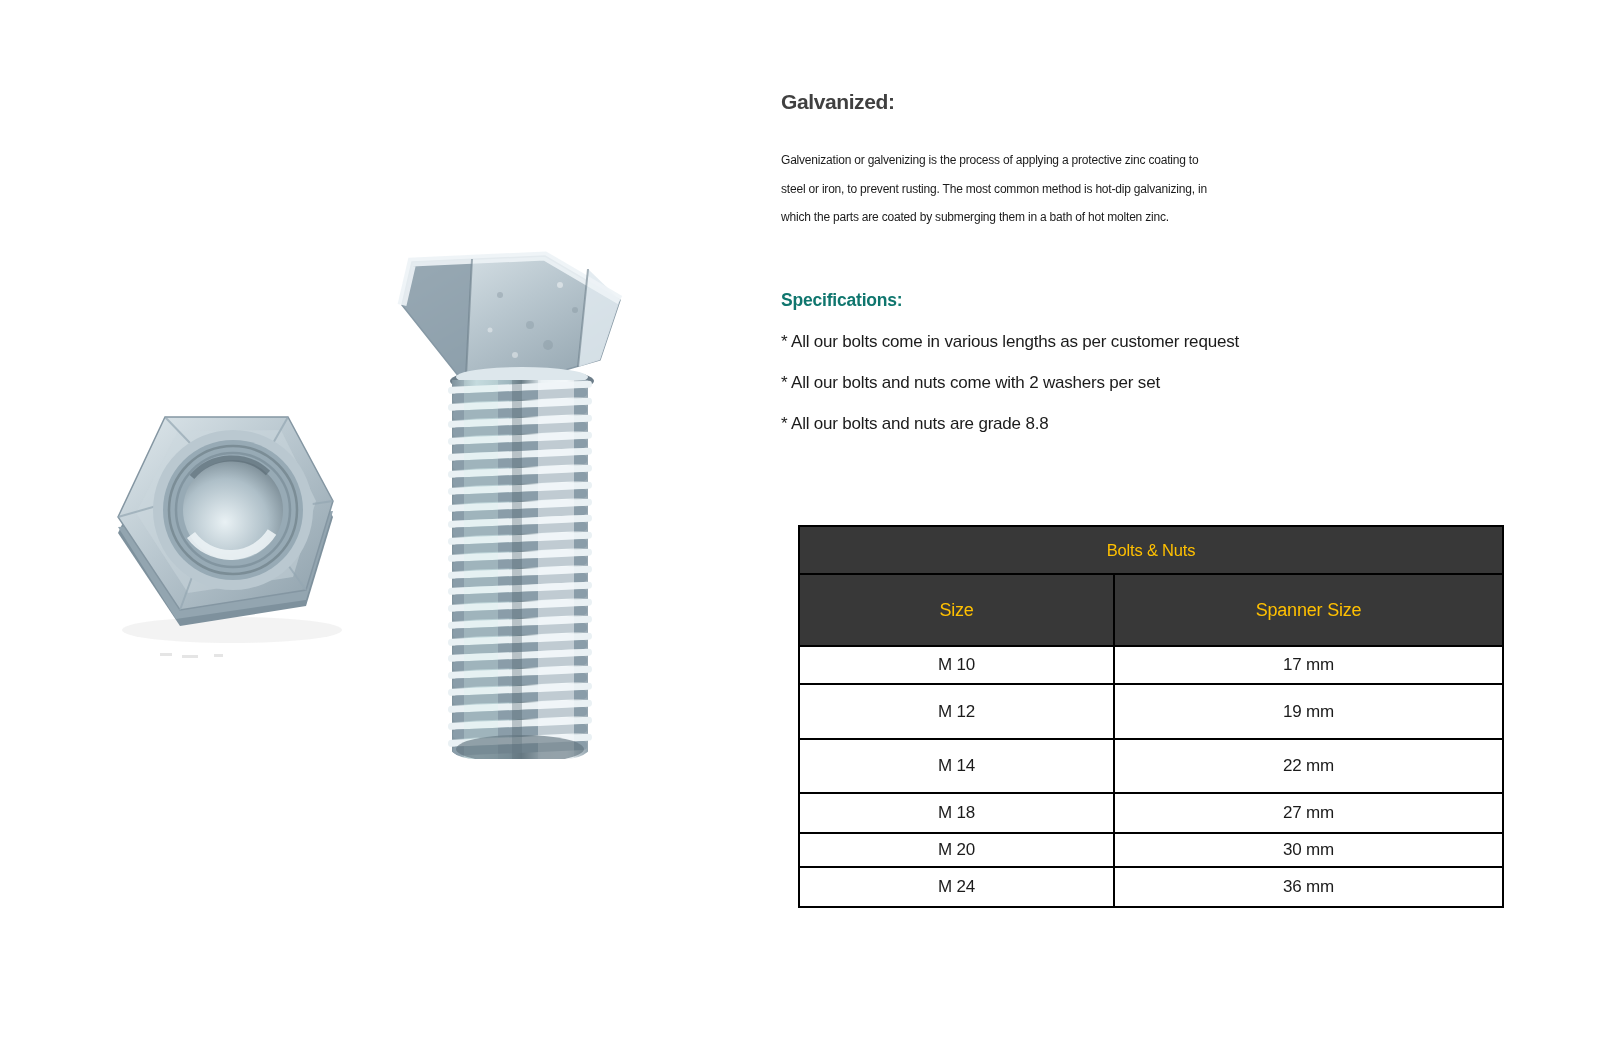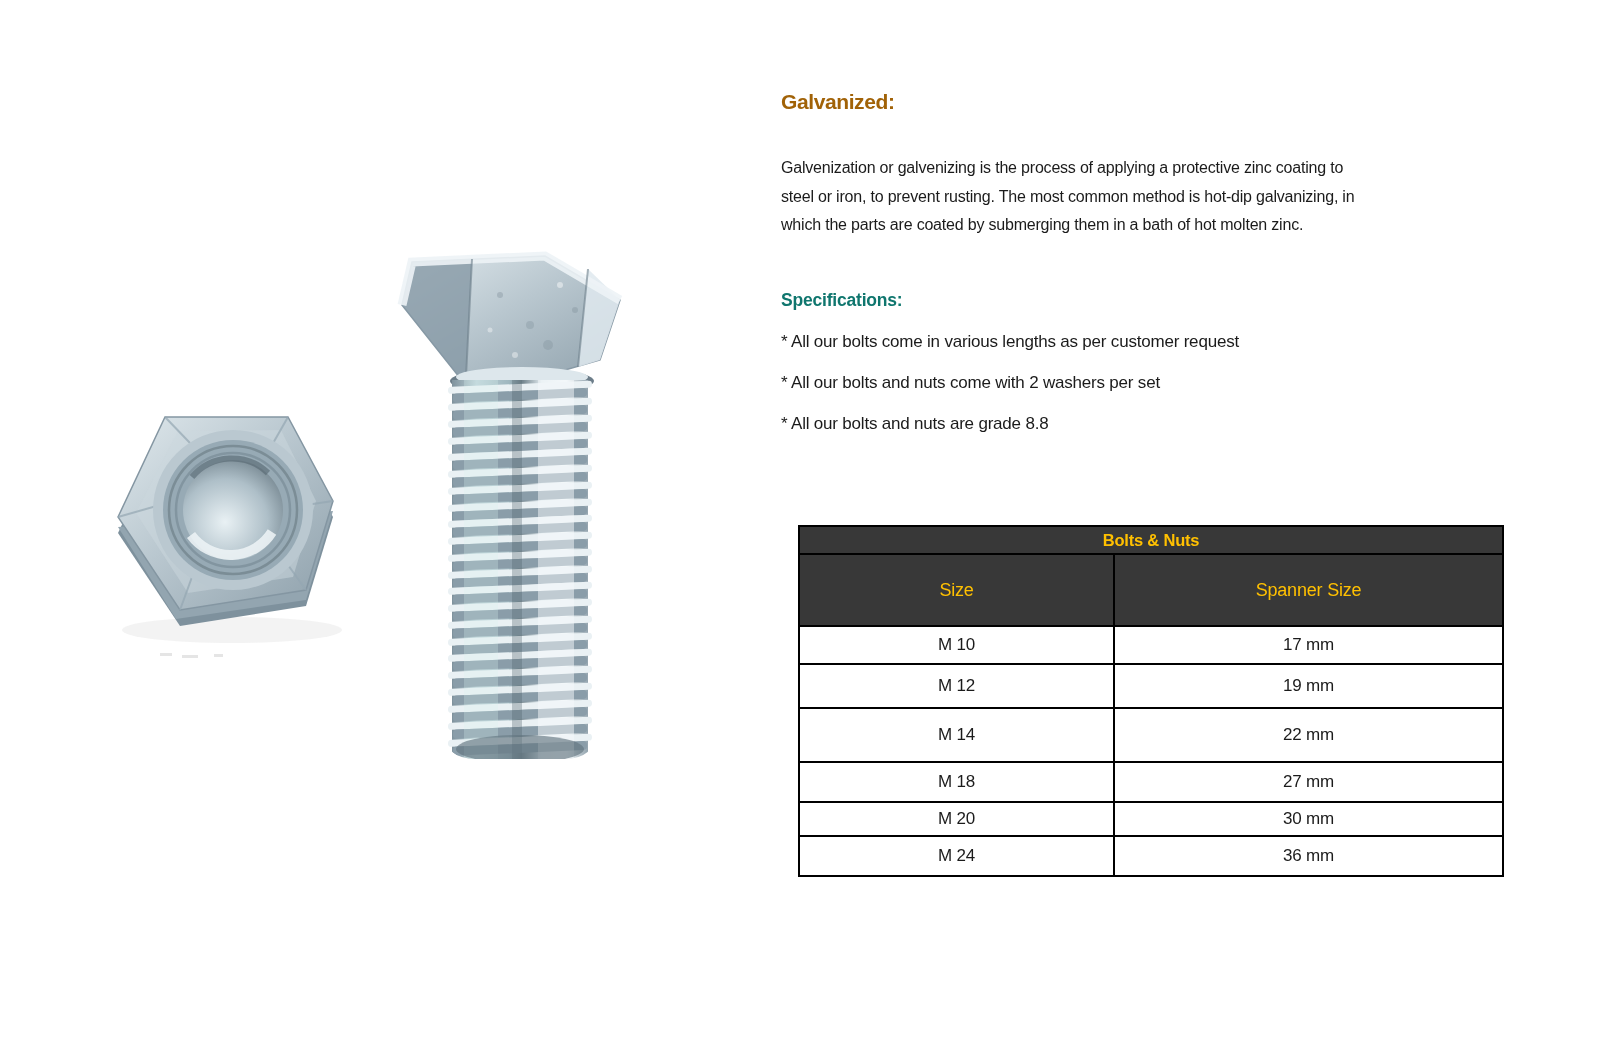--- a/index.html
+++ b/index.html
@@ -13,25 +13,25 @@
 
   
   .photo-wrap { position:absolute; left:60px; top:205px; width:620px; height:600px; }
   .photo-wrap svg { width:100%; height:100%; display:block; }
 
   
   .content { position:absolute; left:781px; top:0; width:740px; height:1063px; }
 
   .page-title {
     position:absolute; top:90px; left:0;
-    font-size:21px; font-weight:700; letter-spacing:-0.4px; color:#a16207;
+    font-size:21px; font-weight:700; letter-spacing:-0.4px; color:#404040;
   }
   .intro-para {
-    position:absolute; top:154px; left:0; width:700px;
-    font-size:16px; line-height:28.5px; color:#1b1b1b;
+    position:absolute; top:146px; left:0; width:700px;
+    font-size:12px; line-height:28.5px; color:#1b1b1b;
   }
   .intro-para .ln { display:block; white-space:nowrap; }
 
   .specs-heading {
     position:absolute; top:290px; left:0;
     font-size:17.5px; font-weight:700; color:#0f766e;
   }
   .spec-list {
     position:absolute; top:321px; left:0; width:700px;
     font-size:17px; line-height:41px; color:#1b1b1b;
@@ -40,29 +40,29 @@
 
   
   .bolts-table {
     position:absolute; left:798px; top:525px; width:704px;
     border-collapse:collapse; table-layout:fixed;
     font-family:"Liberation Sans", sans-serif;
   }
   .bolts-table th, .bolts-table td { border:2px solid #000000; text-align:center; vertical-align:middle; }
   .bolts-table .tbl-title-cell {
     background:#383838; color:#FFC000;
-    font-size:16.5px; font-weight:700; height:28px; letter-spacing:-0.2px;
+    font-size:16.5px; font-weight:400; height:48px; letter-spacing:-0.2px;
   }
   .bolts-table .tbl-col-cell {
     background:#383838; color:#FFC000;
     font-size:18px; font-weight:400; height:72px; letter-spacing:-0.2px;
   }
   .bolts-table td { font-size:17px; color:#1b1b1b; background:#ffffff; }
   .bolts-table tbody tr:nth-child(1) td { height:38px; }
-  .bolts-table tbody tr:nth-child(2) td { height:44px; }
+  .bolts-table tbody tr:nth-child(2) td { height:55px; }
   .bolts-table tbody tr:nth-child(3) td { height:54px; }
   .bolts-table tbody tr:nth-child(4) td { height:40px; }
   .bolts-table tbody tr:nth-child(5) td { height:34px; }
   .bolts-table tbody tr:nth-child(6) td { height:40px; }
   .bolts-table tbody tr:nth-child(7) td { height:42px; }
 </style>
 </head>
 <body>
 
 <div class="photo-wrap">

